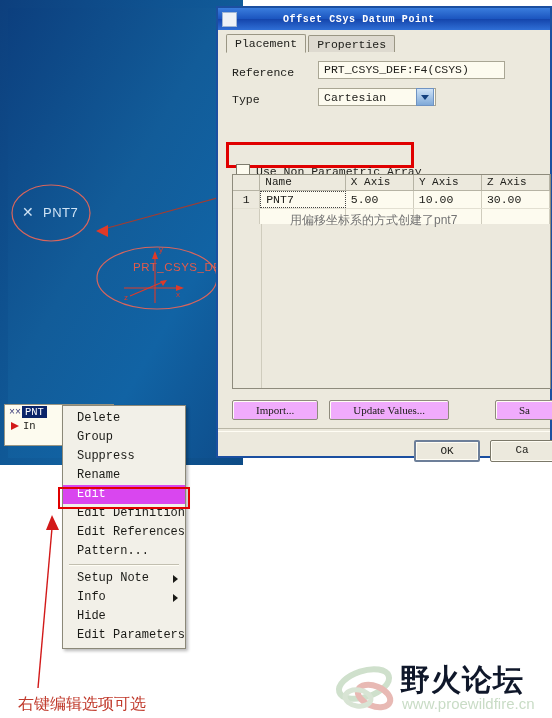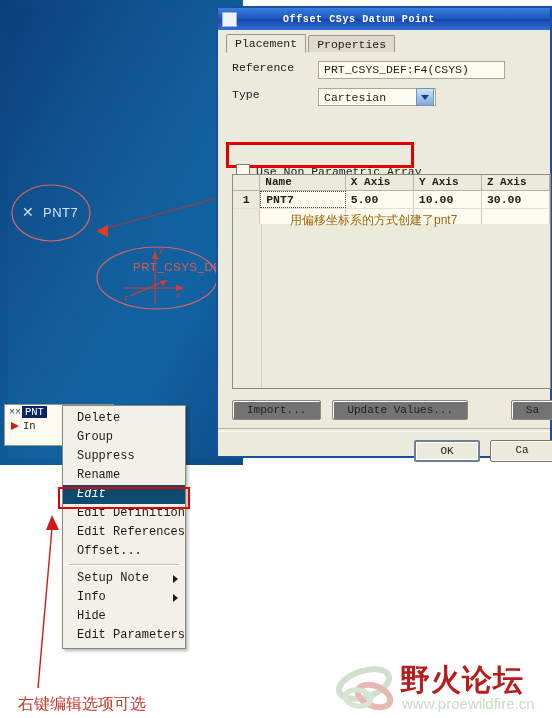--- a/index.html
+++ b/index.html
@@ -56,21 +56,21 @@
   .tab{
     font-family:"Liberation Mono",monospace;font-size:11.5px;color:#20201c;
     padding:2px 8px 2px 8px;border:1px solid #9a9684;border-bottom:none;
     background:#dedad0;margin-right:2px;position:relative;top:1px;
     border-radius:2px 2px 0 0;white-space:nowrap;
   }
   .tab.active{background:#ece9dd;border-bottom:1px solid #ece9dd;top:1px;z-index:2;}
   #panel{
     position:absolute;left:0;top:44px;right:0;bottom:0;background:#ece9dd;
   }
-  .frow{display:flex;align-items:flex-start;margin:9px 0 0 14px;}
+  .frow{display:flex;align-items:flex-end;margin:9px 0 0 14px;}
   .flabel{
     font-family:"Liberation Mono",monospace;font-size:11.5px;color:#20201c;
     width:86px;flex:none;white-space:nowrap;
   }
   .finput{
     background:#fdfbef;border:1px solid #a9a694;height:16px;line-height:16px;
     font-family:"Liberation Mono",monospace;font-size:11.5px;color:#20201c;
     padding:0 5px;box-sizing:content-box;white-space:nowrap;overflow:hidden;
   }
   #ref-input{width:175px;}
@@ -97,21 +97,21 @@
     border:3px solid #e00000;box-sizing:border-box;
   }
   #cbrow{position:absolute;left:18px;top:112px;display:flex;align-items:center;}
   #cbbox{
     width:12px;height:12px;background:#fdfbef;border:1px solid #7e7c6e;margin-right:6px;flex:none;
   }
   #cblabel{font-family:"Liberation Mono",monospace;font-size:11.5px;color:#20201c;white-space:nowrap;}
   
   #table{
     position:absolute;left:14px;top:122px;right:-1px;height:215px;
-    background:#3b82f6;border:1px solid #8e8b7c;box-sizing:border-box;overflow:hidden;font-weight:bold;
+    background:#3b82f6;border:1px solid #8e8b7c;box-sizing:border-box;overflow:hidden;
   }
   #thead{display:flex;height:15px;background:#ece9dd;border-bottom:1px solid #b6b3a4;}
   .th{
     font-family:"Liberation Mono",monospace;font-size:11px;color:#20201c;
     border-right:1px solid #b6b3a4;padding-left:5px;line-height:15px;
     box-sizing:border-box;white-space:nowrap;overflow:hidden;
   }
   .th.idx{width:28px;border-right:1px solid #b6b3a4;}
   .th.name{width:88px;}
   .th.ax{width:70px;}
@@ -125,29 +125,29 @@
   .td.name{width:88px;border:1px dotted #444;height:17px;line-height:15px;box-sizing:border-box;}
   .td.ax{width:70px;}
   .emptyrow{display:flex;height:17px;border-bottom:1px solid #e3e0d2;}
   .emptyrow .td{background:#fdfbef;}
   .emptyrow .td.idx{background:#ece9dd;}
   #tbody-fill{position:absolute;left:0;top:49px;right:0;bottom:0;background:#ece9dd;}
   #tcol-left{position:absolute;left:28px;top:49px;width:1px;bottom:0;background:#cfccbd;}
   
   #zh-note{
     position:absolute;left:72px;top:160px;
-    font-family:"Liberation Sans",sans-serif;font-size:12px;color:#a16207;
+    font-family:"Liberation Sans",sans-serif;font-size:12px;color:#737373;
     white-space:nowrap;
   }
   
   #btnrow{position:absolute;left:14px;top:348px;display:flex;gap:11px;}
   .dbtn{
-    font-family:Liberation Mono, monospace;font-size:11px;color:#20201c;
-    background:#737373;border:1px solid #8e8b7c;border-radius:2px;
-    padding:3px 14px;white-space:nowrap;box-shadow:inset 1px 1px 0 #fffdf4;
+    font-family:Liberation Serif, serif;font-size:11px;color:#20201c;
+    background:#f0abfc;border:1px solid #8e8b7c;border-radius:2px;
+    padding:3px 23px;white-space:nowrap;box-shadow:inset 1px 1px 0 #fffdf4;
   }
   #save-btn{position:absolute;right:-4px;top:348px;}
   #sep1{position:absolute;left:0;right:0;top:376px;height:2px;
         border-top:1px solid #b9b6a6;border-bottom:1px solid #fffdf4;}
   #okrow{position:absolute;right:-4px;top:388px;display:flex;gap:10px;}
   .okbtn{
     font-family:"Liberation Mono",monospace;font-size:11px;color:#20201c;
     background:#ece9dd;border:1px solid #7b7869;border-radius:2px;
     padding:3px 0;width:62px;text-align:center;white-space:nowrap;
     box-shadow:inset 0 0 0 1px #fffdf4;
@@ -168,39 +168,39 @@
   }
   
   #ctxmenu{
     position:absolute;left:62px;top:405px;width:124px;
     background:#f2f0e8;border:1px solid #8b8878;
     box-shadow:2px 2px 3px rgba(0,0,0,.28);
     font-family:"Liberation Mono",monospace;font-size:12px;color:#1a1a16;
     padding:3px 0;box-sizing:border-box;
   }
   .mi{height:19px;line-height:19px;padding-left:14px;white-space:nowrap;position:relative;}
-  .mi.sel{background:#0c4a6e;color:#ffffff;font-style:italic;}
+  .mi.sel{background:#d946ef;color:#ffffff;}
   .mi .sub{position:absolute;right:7px;top:6px;width:0;height:0;
     border-top:4px solid transparent;border-bottom:4px solid transparent;border-left:5px solid #1a1a16;}
   .msep{height:1px;background:#c2bfb0;margin:3px 6px;border-bottom:1px solid #fffdf4;}
   #edit-redbox{
     position:absolute;left:58px;top:487px;width:132px;height:22px;
     border:2px solid #e00000;box-sizing:border-box;pointer-events:none;
   }
   
   #zh-bottom{
     position:absolute;left:18px;top:694px;
     font-family:"Liberation Sans",sans-serif;font-size:16px;color:#c0392b;white-space:nowrap;
   }
   svg.anno{position:absolute;left:0;top:0;width:552px;height:718px;pointer-events:none;}
   
   #wm{position:absolute;left:338px;top:662px;width:214px;height:56px;}
   #wm-text{
     position:absolute;left:62px;top:-2px;font-family:"DejaVu Sans",sans-serif;
-    font-size:30px;font-weight:bold;color:#b91c1c;letter-spacing:1px;white-space:nowrap;
+    font-size:30px;font-weight:bold;color:#0f172a;letter-spacing:1px;white-space:nowrap;
   }
   #wm-url{
     position:absolute;left:64px;top:33px;font-family:"Liberation Sans",sans-serif;
     font-size:15px;color:#c9dcc6;white-space:nowrap;
   }
 </style>
 </head>
 <body>
 
 <div id="viewport">
@@ -335,21 +335,21 @@
 </div>
 
 <div id="ctxmenu">
   <div class="mi">Delete</div>
   <div class="mi">Group</div>
   <div class="mi">Suppress</div>
   <div class="mi">Rename</div>
   <div class="mi sel">Edit</div>
   <div class="mi">Edit Definition</div>
   <div class="mi">Edit References</div>
-  <div class="mi">Offset...</div>
+  <div class="mi">Pattern...</div>
   <div class="msep"></div>
   <div class="mi">
     <span>Setup Note</span>
     <span class="sub"></span>
   </div>
   <div class="mi">
     <span>Info</span>
     <span class="sub"></span>
   </div>
   <div class="mi">Hide</div>

